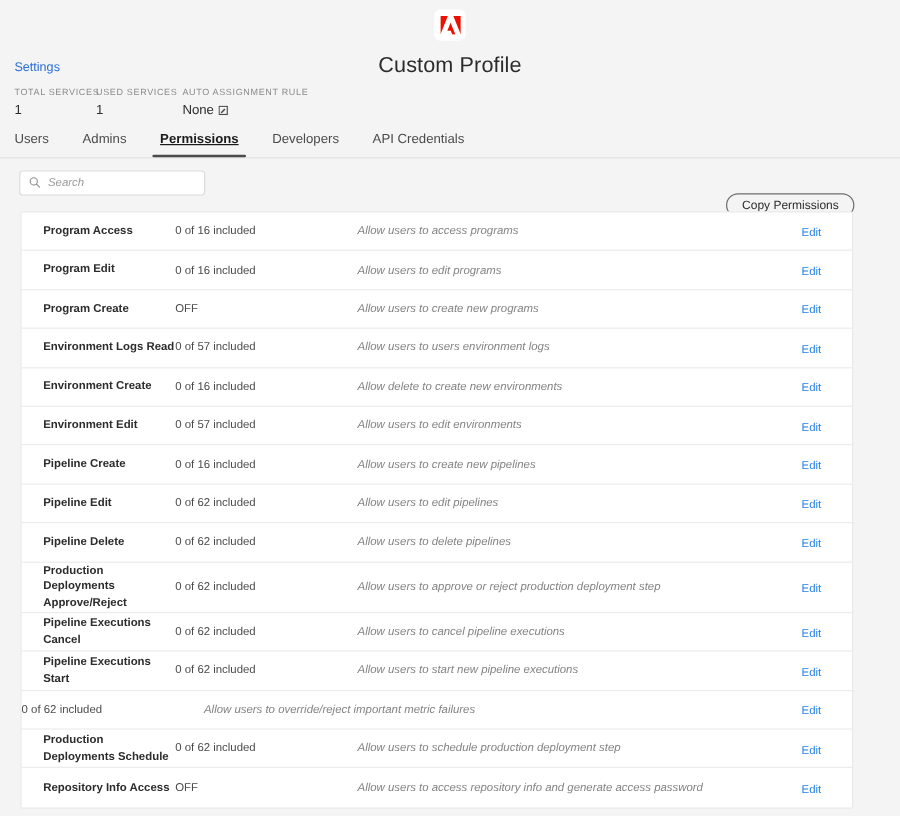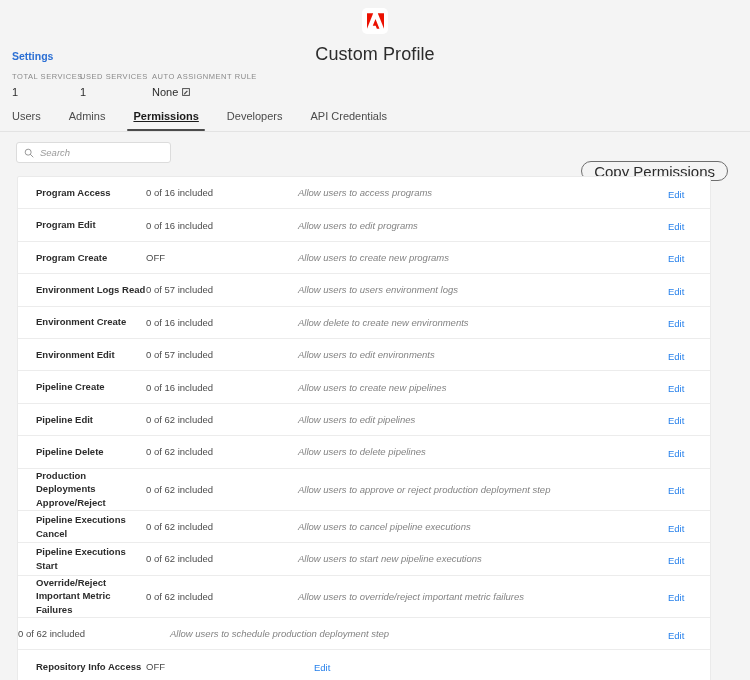--- a/index.html
+++ b/index.html
@@ -18,21 +18,21 @@
   .title-row { display: flex; align-items: center; gap: 10px; padding: 0 12px; height: 34px; flex-direction: column; }
   .logo-tile {
     width: 26px; height: 26px; background: #ffffff; border-radius: 5px;
     display: flex; align-items: center; justify-content: center; flex: 0 0 auto;
   }
   .logo-tile svg { display: block; }
   .app-title { font-size: 18px; font-weight: 400; color: #2c2c2c; letter-spacing: .1px; }
 
   .settings-link {
     display: block; padding: 8px 12px 0 12px;
-    font-size: 10.5px; color: #2b6fd4; font-weight: 700; text-decoration: none;
+    font-size: 10.5px; color: #2b6fd4; font-weight: 400; text-decoration: none;
   }
 
   .metrics { display: flex; padding: 10px 12px 0 12px; }
   .metric { padding-right: 0; }
   .metric + .metric { margin-left: 0; }
   .metric-label {
     font-size: 7.5px; letter-spacing: .55px; color: #8a8a8a; text-transform: uppercase;
     white-space: nowrap; font-weight: 400;
   }
   .metric-value {
@@ -63,23 +63,23 @@
     background: #fff; border: 1px solid #dcdcdc; border-radius: 3px;
     display: flex; align-items: center; gap: 6px; padding: 0 7px;
   }
   .search-box input {
     border: 0; outline: 0; background: transparent; font-size: 9.5px;
     font-family: "Liberation Sans", sans-serif; font-style: italic; color: #8f8f8f;
     width: 100%; padding: 0;
   }
   .search-box input::placeholder { color: #9b9b9b; font-style: italic; }
   .copy-btn {
-    position: absolute; right: 22px; top: 29px;
+    position: absolute; right: 38px; top: 29px;
     border: 1px solid #6e6e6e; background: transparent; border-radius: 11px;
-    height: 20px; padding: 0 12px; font-size: 15px; color: #2c2c2c;
+    height: 20px; padding: 0 12px; font-size: 10px; color: #2c2c2c;
     font-family: "Liberation Sans", sans-serif; cursor: pointer;
     display: flex; align-items: center;
   }
 
   
   .table-card {
     position: absolute; left: 17px; top: 176px; width: 694px;
     background: #ffffff; border: 1px solid #eaeaea; border-radius: 2px;
     overflow: hidden;
   }
@@ -236,29 +236,30 @@
         <div class="c-desc">Allow users to cancel pipeline executions</div>
         <div class="c-edit"><a href="#">Edit</a></div>
       </div>
       <div class="row">
         <div class="c-name">Pipeline Executions Start</div>
         <div class="c-count">0 of 62 included</div>
         <div class="c-desc">Allow users to start new pipeline executions</div>
         <div class="c-edit"><a href="#">Edit</a></div>
       </div>
       <div class="row">
-        <div class="c-name">Override/Reject Important Metric Failures</div>
         <div class="c-count">0 of 62 included</div>
         <div class="c-desc">Allow users to override/reject important metric failures</div>
         <div class="c-edit"><a href="#">Edit</a></div>
       </div>
       <div class="row">
+        <div class="c-name">Production Deployments Schedule</div>
         <div class="c-count">0 of 62 included</div>
         <div class="c-desc">Allow users to schedule production deployment step</div>
         <div class="c-edit"><a href="#">Edit</a></div>
       </div>
       <div class="row">
         <div class="c-name">Repository Info Access</div>
         <div class="c-count">OFF</div>
+        <div class="c-desc">Allow users to access repository info and generate access password</div>
         <div class="c-edit"><a href="#">Edit</a></div>
       </div>
     </div>
 </div>
 
 </body></html>

